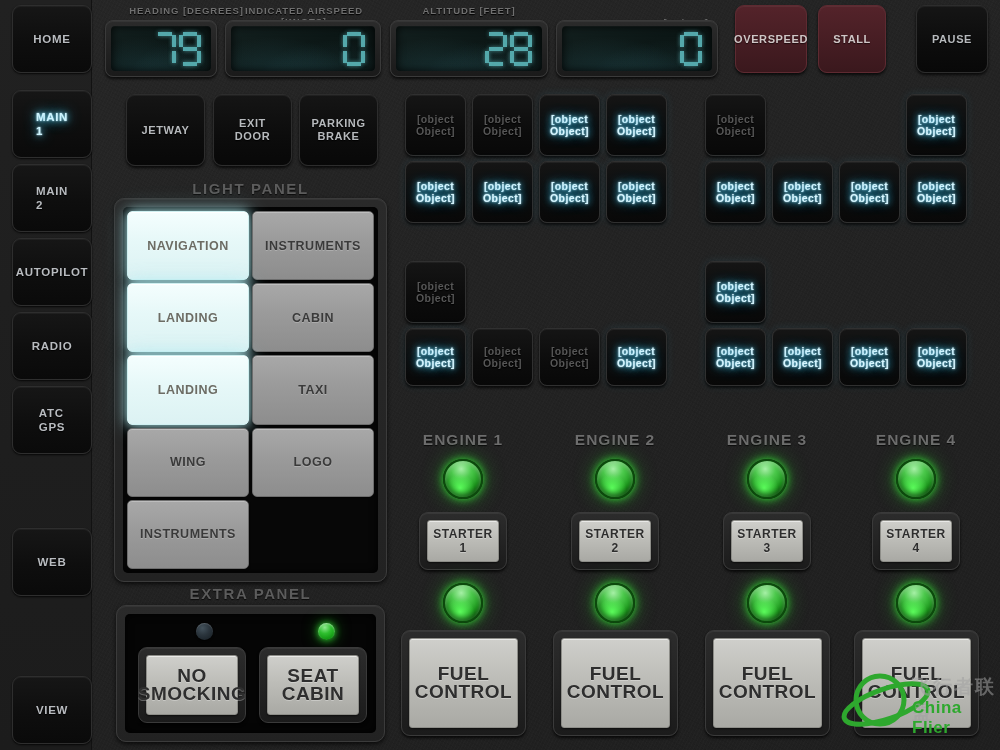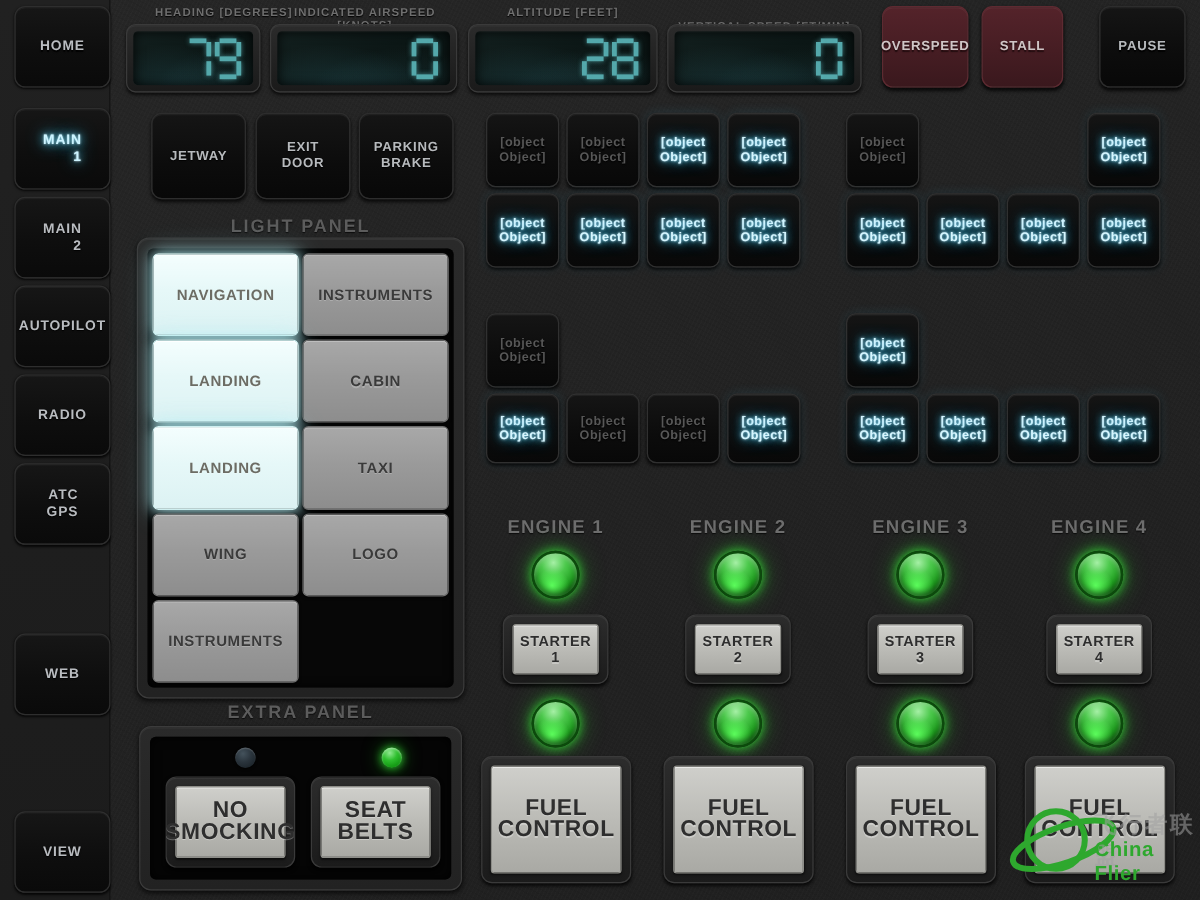--- a/index.html
+++ b/index.html
@@ -24,21 +24,21 @@
     background: linear-gradient(180deg,#212121,#1c1c1c);
     border-right: 1px solid #121212;
   }
   .navbtn {
     position: absolute; left: 12px; width: 80px;
     border-radius: 9px;
     background: linear-gradient(180deg, #161616 0%, #0e0e0e 55%, #0a0a0a 100%);
     border: 1px solid #2e2e2e;
     box-shadow: 0 1px 2px rgba(0,0,0,.8), inset 0 1px 0 rgba(255,255,255,.045);
     display: flex; align-items: center; justify-content: center;
-    text-align: right;
+    text-align: left;
     color: #b9bcc0;
     font-size: 11.5px; font-weight: bold; letter-spacing: .7px;
     line-height: 14px;
     cursor: pointer;
     white-space: pre-line;
     text-shadow: 0 1px 1px #000;
   }
   .navbtn.on {
     color: #cdf4ff;
     text-shadow: 0 0 7px #55d9ff, 0 0 14px #3ab6e0, 0 0 2px #fff;
@@ -417,21 +417,21 @@
   <div class="panel-box" style="left:116px; top:605px; width:269px; height:137px;">
     <div class="extra-inner" id="extra-inner">
         <div class="led off" style="left: 71px; top: 9px;"></div>
         <div class="pushbtn" style="left: 13px; top: 33px; width: 108px; height: 76px;">
           <div class="cap">NO
 SMOCKING</div>
         </div>
         <div class="led green" style="left: 193px; top: 9px;"></div>
         <div class="pushbtn" style="left: 134px; top: 33px; width: 108px; height: 76px;">
           <div class="cap">SEAT
-BELTS</div>
+CABIN</div>
         </div>
       </div>
   </div>
 
   <div id="eng-layer">
       <div class="eng-title" style="left: 393px; top: 431px;">ENGINE 1</div>
       <div class="bigled" style="left: 443px; top: 459px;"></div>
       <div class="pushbtn small" style="left: 419px; top: 512px; width: 88px; height: 58px;">
         <div class="cap">STARTER
 1</div>

